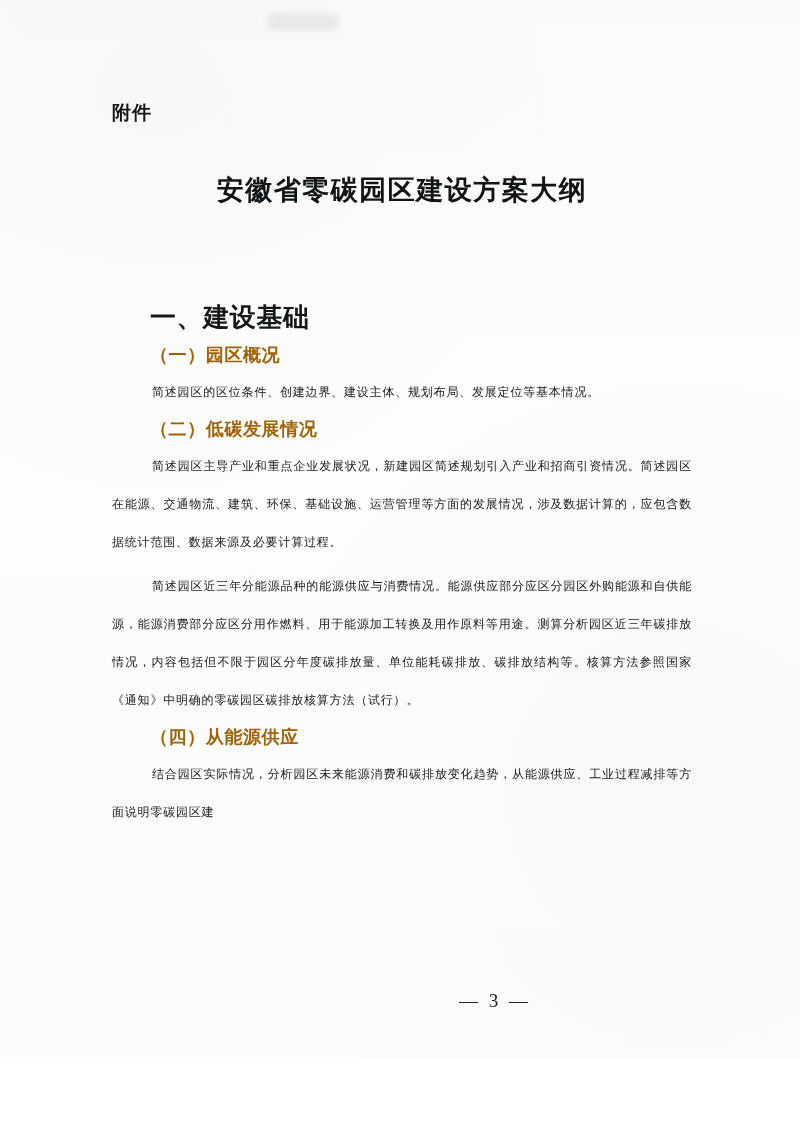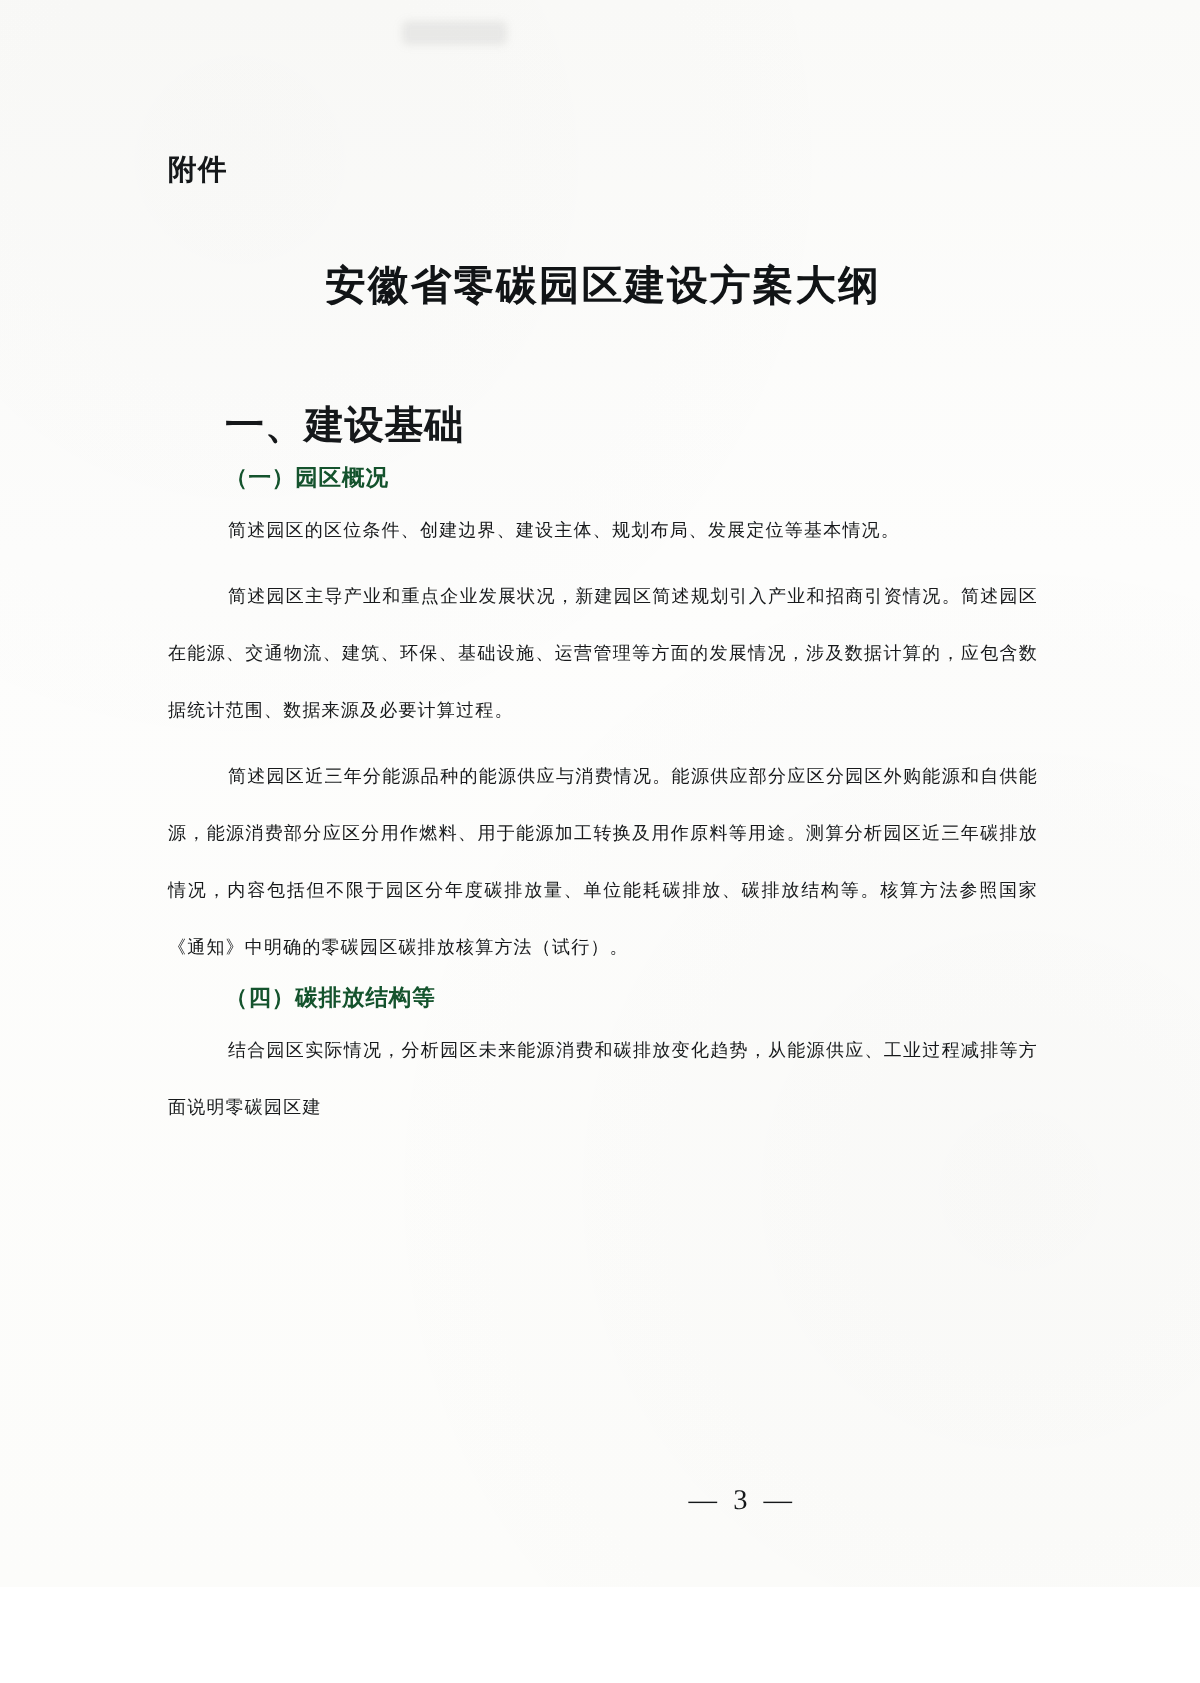--- a/index.html
+++ b/index.html
@@ -55,37 +55,37 @@
     color: #15181a;
     margin: 0 0 46px 0;
   }
   .doc-title {
     text-align: center;
     font-family: "Liberation Sans", "DejaVu Sans", sans-serif;
     font-weight: bold;
     font-size: 27px;
     letter-spacing: 1.5px;
     color: #111416;
-    margin: 0 0 58px 0;
+    margin: 0 0 92px 0;
   }
   .section-heading {
     font-family: "Liberation Sans", "DejaVu Sans", sans-serif;
     font-weight: bold;
     font-size: 26px;
     letter-spacing: 0.6px;
     color: #15181a;
     margin: 0 0 8px 0;
     text-indent: 38px;
   }
   .sub-heading {
     font-family: "Liberation Sans", "DejaVu Sans", sans-serif;
     font-weight: bold;
-    font-size: 15px;
+    font-size: 18px;
     letter-spacing: 0.6px;
-    color: #14532d;
+    color: #a16207;
     margin: 0 0 6px 0;
     text-indent: 38px;
   }
   .para {
     font-size: 12px;
     line-height: 38px;
     letter-spacing: 0.8px;
     text-align: justify;
     text-justify: inter-ideograph;
     color: #17191b;
@@ -118,25 +118,26 @@
 
     <div class="attachment-label">附件</div>
 
     <h1 class="doc-title">安徽省零碳园区建设方案大纲</h1>
 
     <div class="section-heading">一、建设基础</div>
 
     <div class="sub-heading">（一）园区概况</div>
     <p class="para">简述园区的区位条件、创建边界、建设主体、规划布局、发展定位等基本情况。</p>
 
+    <div class="sub-heading">（二）低碳发展情况</div>
     <p class="para">简述园区主导产业和重点企业发展状况，新建园区简述规划引入产业和招商引资情况。简述园区在能源、交通物流、建筑、环保、基础设施、运营管理等方面的发展情况，涉及数据计算的，应包含数据统计范围、数据来源及必要计算过程。</p>
 
     <p class="para">简述园区近三年分能源品种的能源供应与消费情况。能源供应部分应区分园区外购能源和自供能源，能源消费部分应区分用作燃料、用于能源加工转换及用作原料等用途。测算分析园区近三年碳排放情况，内容包括但不限于园区分年度碳排放量、单位能耗碳排放、碳排放结构等。核算方法参照国家《通知》中明确的零碳园区碳排放核算方法（试行）。</p>
 
-    <div class="sub-heading">（四）碳排放结构等</div>
+    <div class="sub-heading">（四）从能源供应</div>
     <p class="para">结合园区实际情况，分析园区未来能源消费和碳排放变化趋势，从能源供应、工业过程减排等方面说明零碳园区建</p>
 
   </div>
 
   <div class="page-number">
     <span class="pn-inner">— 3 —</span>
   </div>
 </div>
 
 </body></html>

